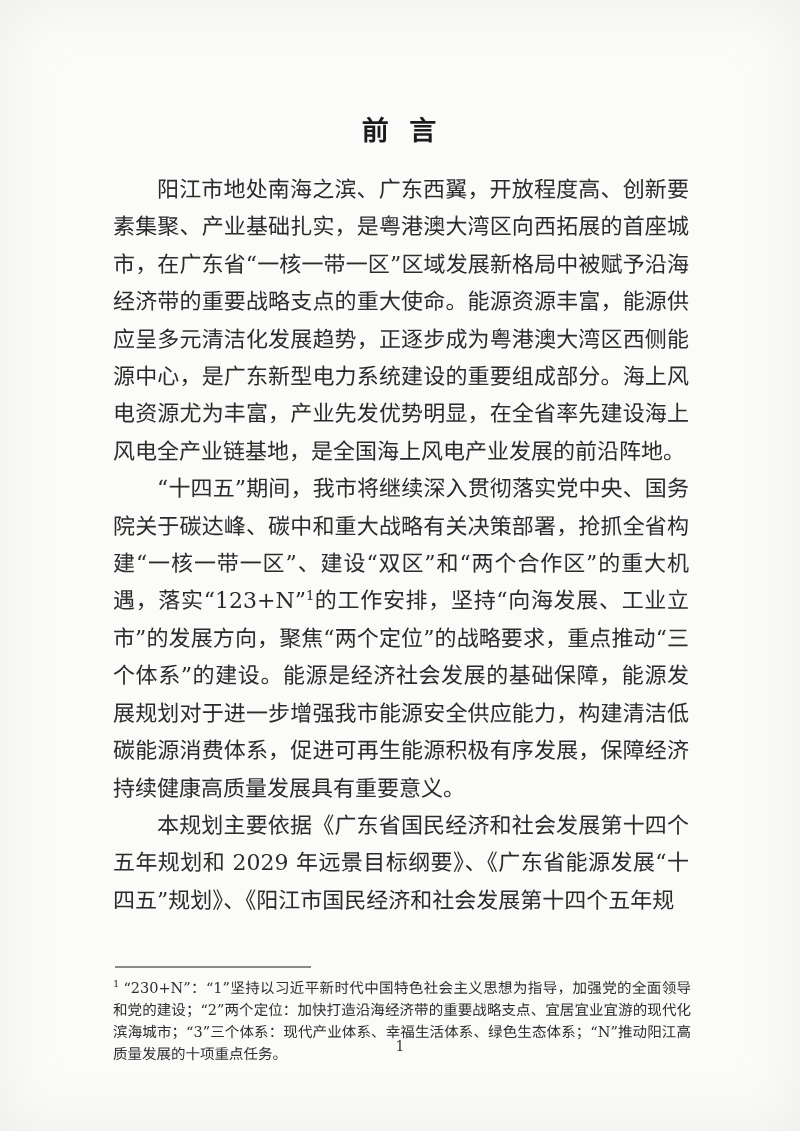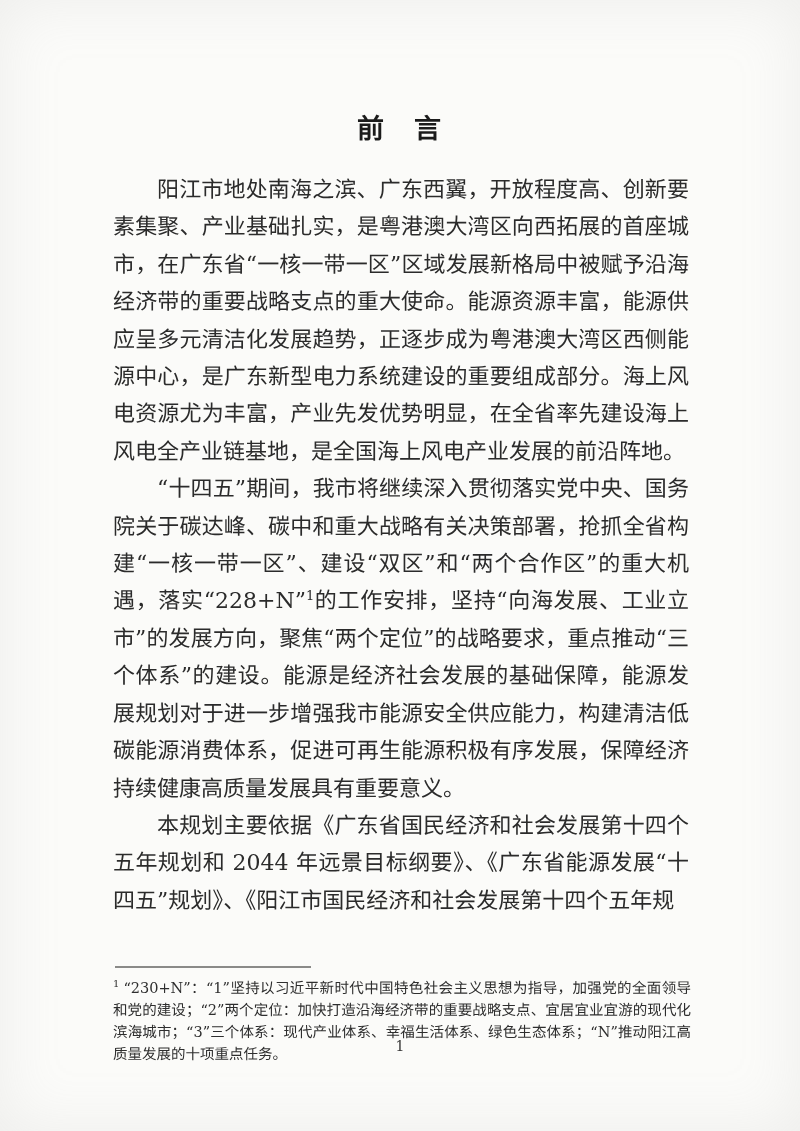--- a/index.html
+++ b/index.html
@@ -25,21 +25,21 @@
     pointer-events: none;
     box-shadow: inset 0 0 60px rgba(180,180,175,0.18);
   }
   .doc-title {
     position: absolute;
     top: 117px;
     left: 0;
     width: 100%;
     margin: 0;
     text-align: center;
-    font-family: Liberation Mono, monospace;
+    font-family: Liberation Serif, serif;
     font-weight: 700;
     font-size: 27px;
     line-height: 1.1;
     color: #1b1b1b;
     letter-spacing: 2px;
     word-spacing: 10px;
   }
   .doc-body {
     position: absolute;
     top: 171px;
@@ -103,23 +103,23 @@
 <body>
 
 <div class="page">
 
   <h1 class="doc-title">前 言</h1>
 
   <div class="doc-body">
 
     <p class="para">阳江市地处南海之滨、广东西翼，开放程度高、创新要素集聚、产业基础扎实，是粤港澳大湾区向西拓展的首座城市，在广东省“一核一带一区”区域发展新格局中被赋予沿海经济带的重要战略支点的重大使命。能源资源丰富，能源供应呈多元清洁化发展趋势，正逐步成为粤港澳大湾区西侧能源中心，是广东新型电力系统建设的重要组成部分。海上风电资源尤为丰富，产业先发优势明显，在全省率先建设海上风电全产业链基地，是全国海上风电产业发展的前沿阵地。</p>
 
-    <p class="para"><span>“十四五”期间，我市将继续深入贯彻落实党中央、国务院关于碳达峰、碳中和重大战略有关决策部署，抢抓全省构建“一核一带一区”、建设“双区”和“两个合作区”的重大机遇，落实“228+N”</span><sup class="fn-ref">1</sup><span>的工作安排，坚持“向海发展、工业立市”的发展方向，聚焦“两个定位”的战略要求，重点推动“三个体系”的建设。能源是经济社会发展的基础保障，能源发展规划对于进一步增强我市能源安全供应能力，构建清洁低碳能源消费体系，促进可再生能源积极有序发展，保障经济持续健康高质量发展具有重要意义。</span></p>
+    <p class="para"><span>“十四五”期间，我市将继续深入贯彻落实党中央、国务院关于碳达峰、碳中和重大战略有关决策部署，抢抓全省构建“一核一带一区”、建设“双区”和“两个合作区”的重大机遇，落实“123+N”</span><sup class="fn-ref">1</sup><span>的工作安排，坚持“向海发展、工业立市”的发展方向，聚焦“两个定位”的战略要求，重点推动“三个体系”的建设。能源是经济社会发展的基础保障，能源发展规划对于进一步增强我市能源安全供应能力，构建清洁低碳能源消费体系，促进可再生能源积极有序发展，保障经济持续健康高质量发展具有重要意义。</span></p>
 
-    <p class="para">本规划主要依据《广东省国民经济和社会发展第十四个五年规划和 2044 年远景目标纲要》、《广东省能源发展“十四五”规划》、《阳江市国民经济和社会发展第十四个五年规</p>
+    <p class="para">本规划主要依据《广东省国民经济和社会发展第十四个五年规划和 2029 年远景目标纲要》、《广东省能源发展“十四五”规划》、《阳江市国民经济和社会发展第十四个五年规</p>
   </div>
 
   <div class="footnote">
     <div class="fn-rule"></div>
     <p class="fn-text"><sup class="fn-marker">1</sup><span>“230+N”：“1”坚持以习近平新时代中国特色社会主义思想为指导，加强党的全面领导和党的建设；“2”两个定位：加快打造沿海经济带的重要战略支点、宜居宜业宜游的现代化滨海城市；“3”三个体系：现代产业体系、幸福生活体系、绿色生态体系；“N”推动阳江高质量发展的十项重点任务。</span></p>
   </div>
 
   <div class="page-number">1</div>
 
 </div>

